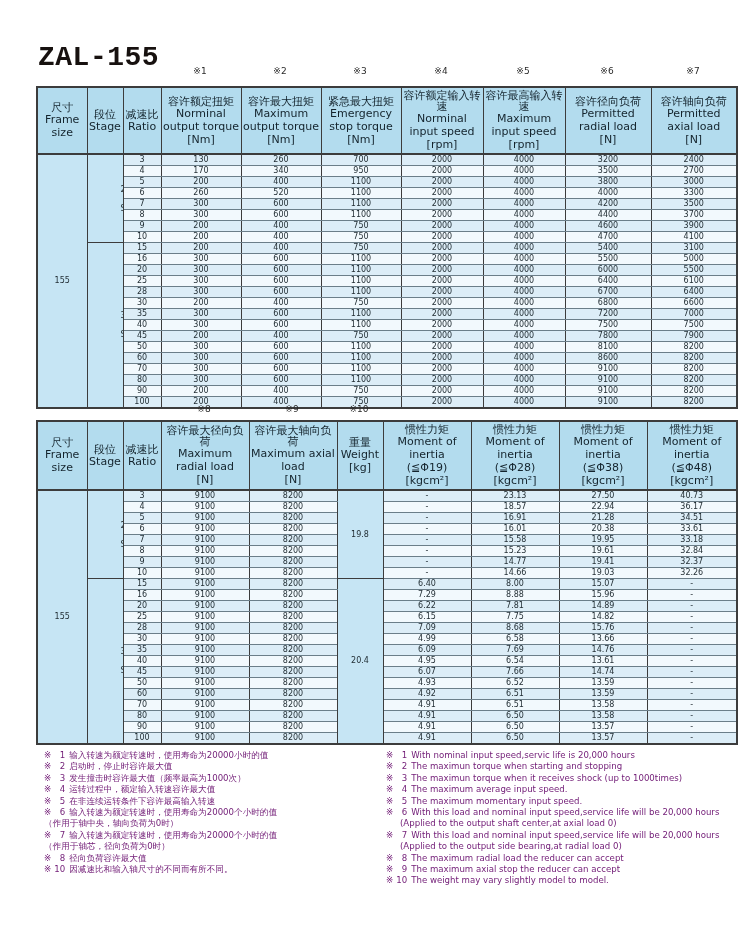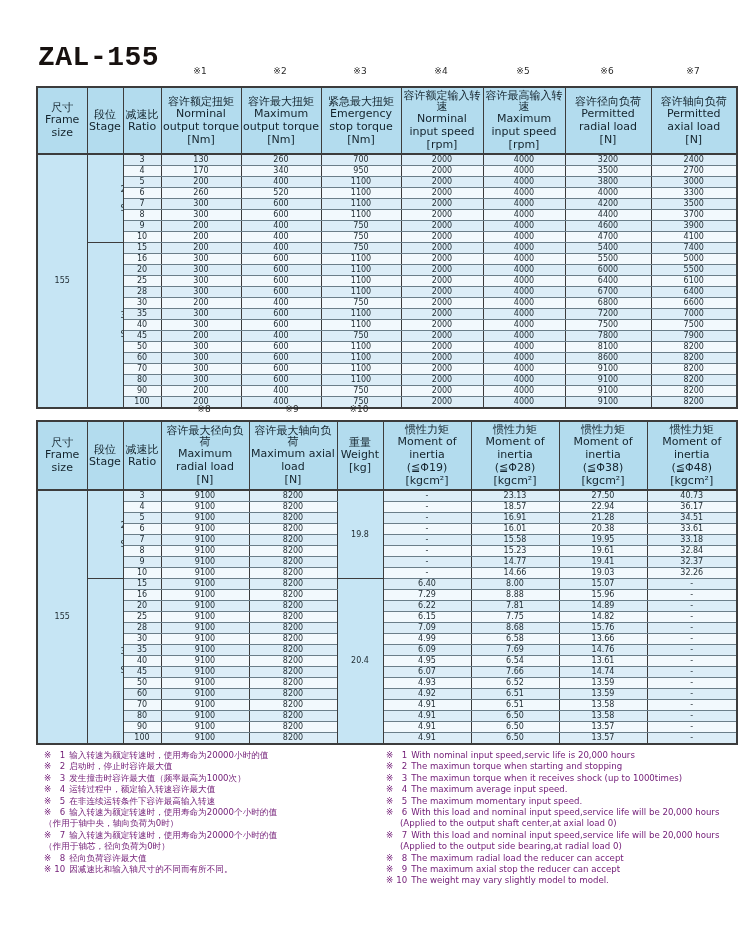--- a/index.html
+++ b/index.html
@@ -251,21 +251,21 @@
             <div>3段</div>
             <div class="st-en">Stage</div>
           </td>
           <td class="c-ratio">15</td>
           <td class="c-val">200</td>
           <td class="c-val">400</td>
           <td class="c-val">750</td>
           <td class="c-val">2000</td>
           <td class="c-val">4000</td>
           <td class="c-val">5400</td>
-          <td class="c-val">7400</td>
+          <td class="c-val">3100</td>
         </tr>
         <tr>
           <td class="c-ratio">16</td>
           <td class="c-val">300</td>
           <td class="c-val">600</td>
           <td class="c-val">1100</td>
           <td class="c-val">2000</td>
           <td class="c-val">4000</td>
           <td class="c-val">5500</td>
           <td class="c-val">5000</td>

